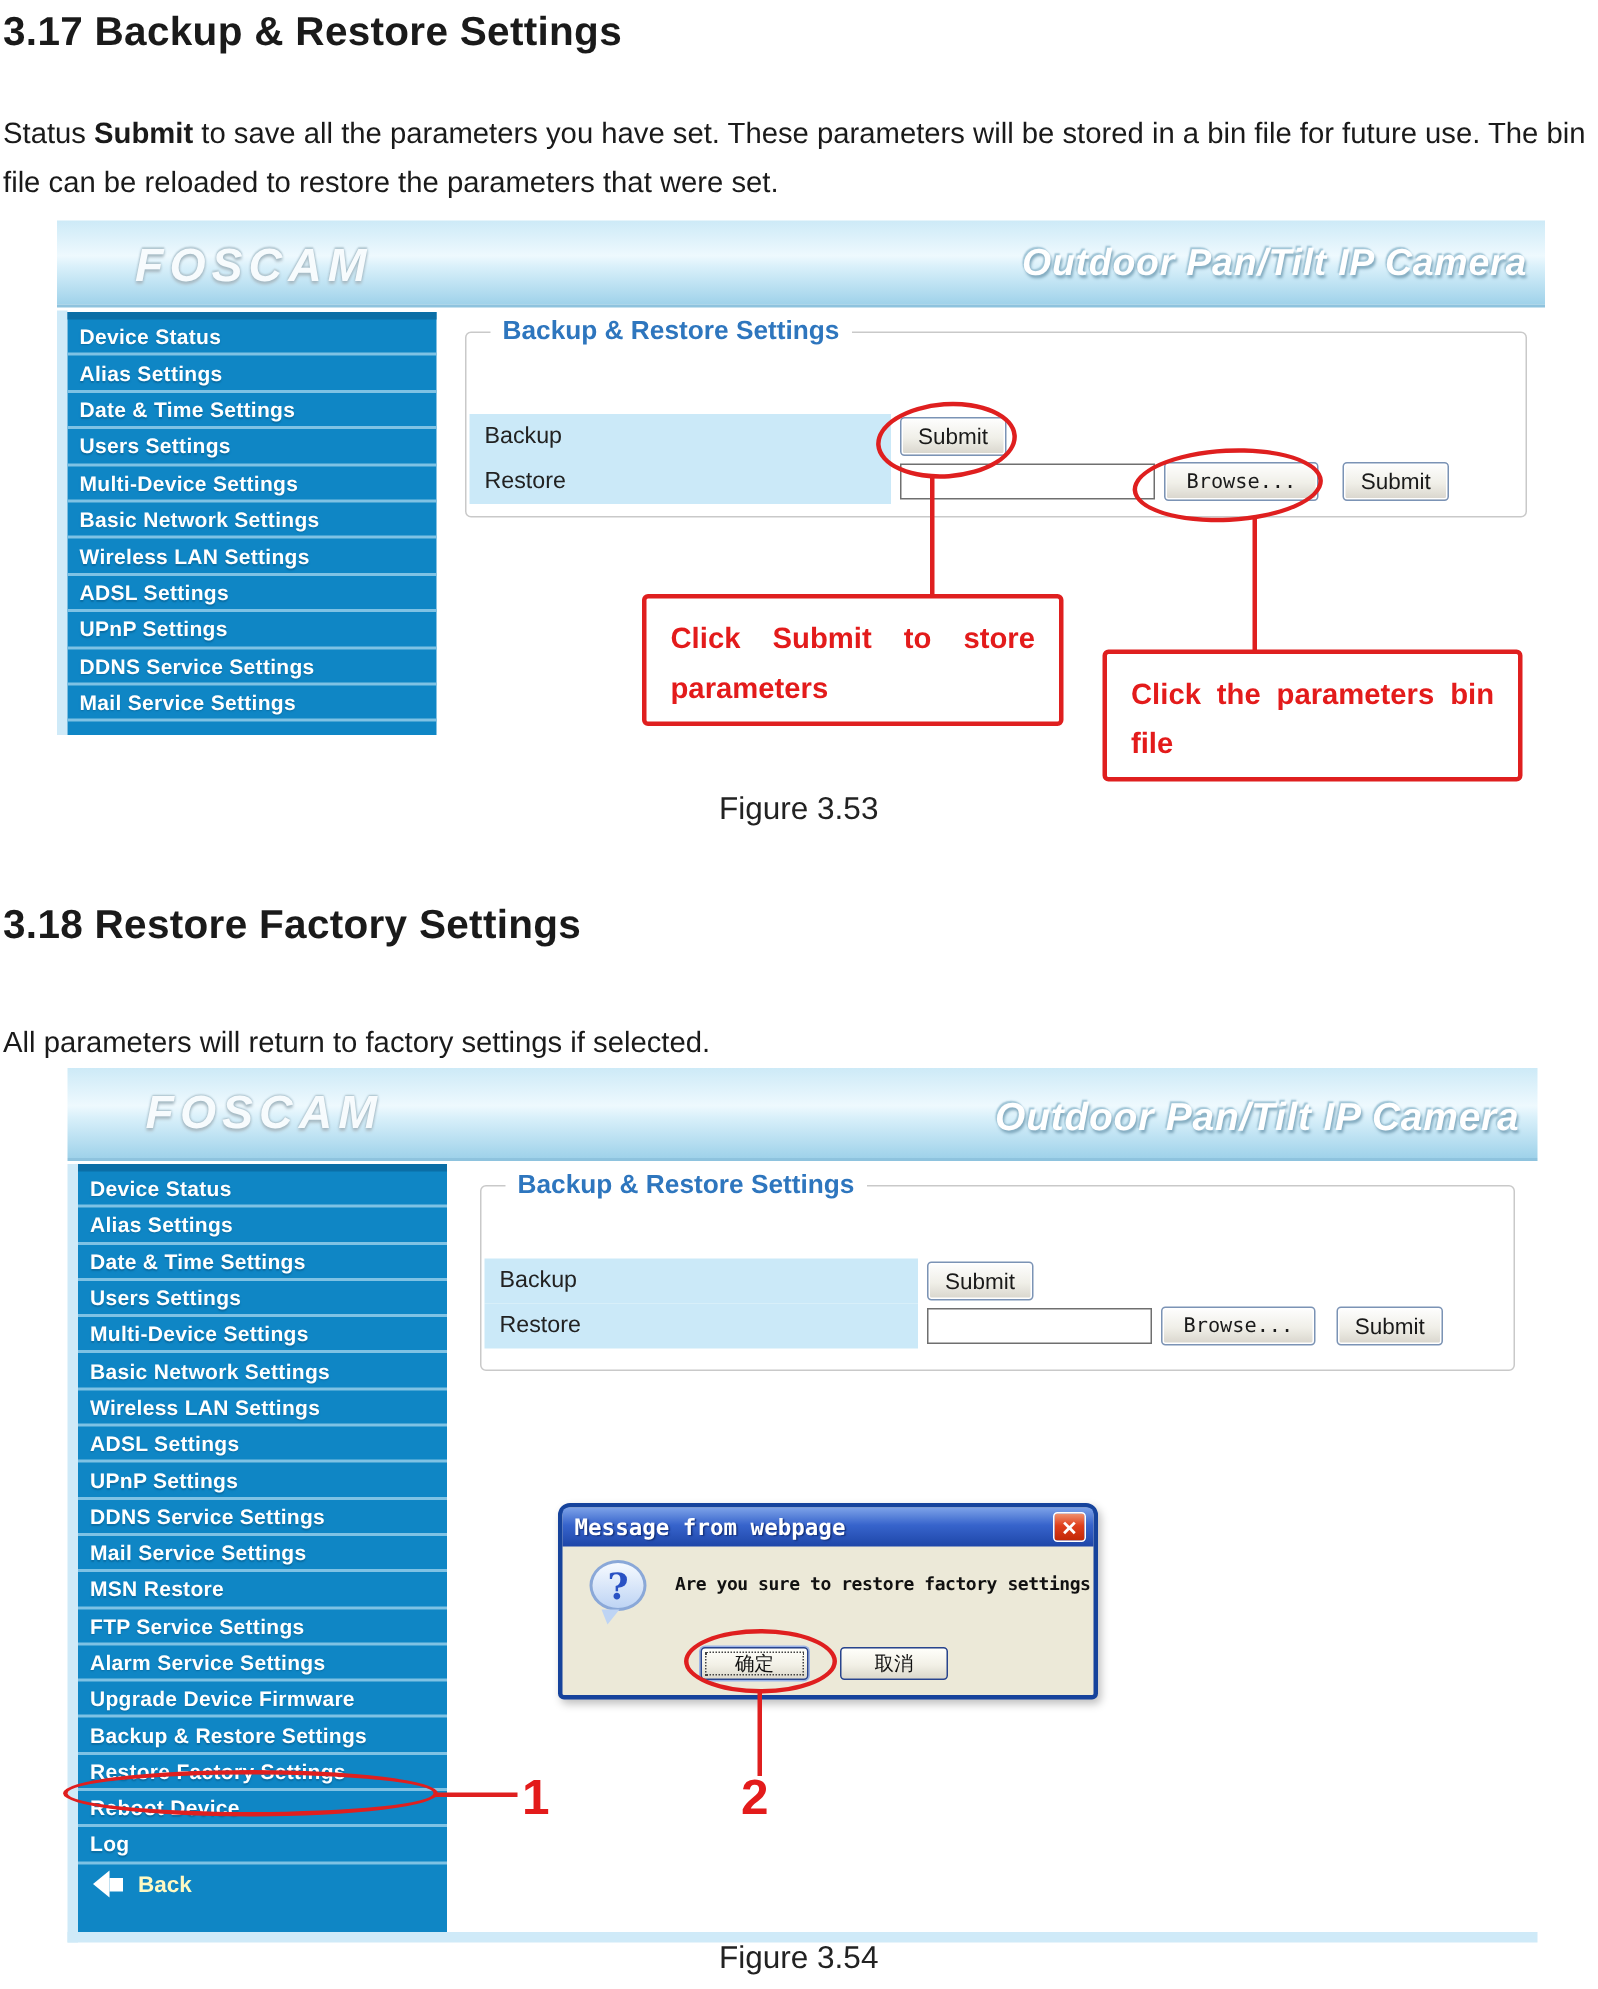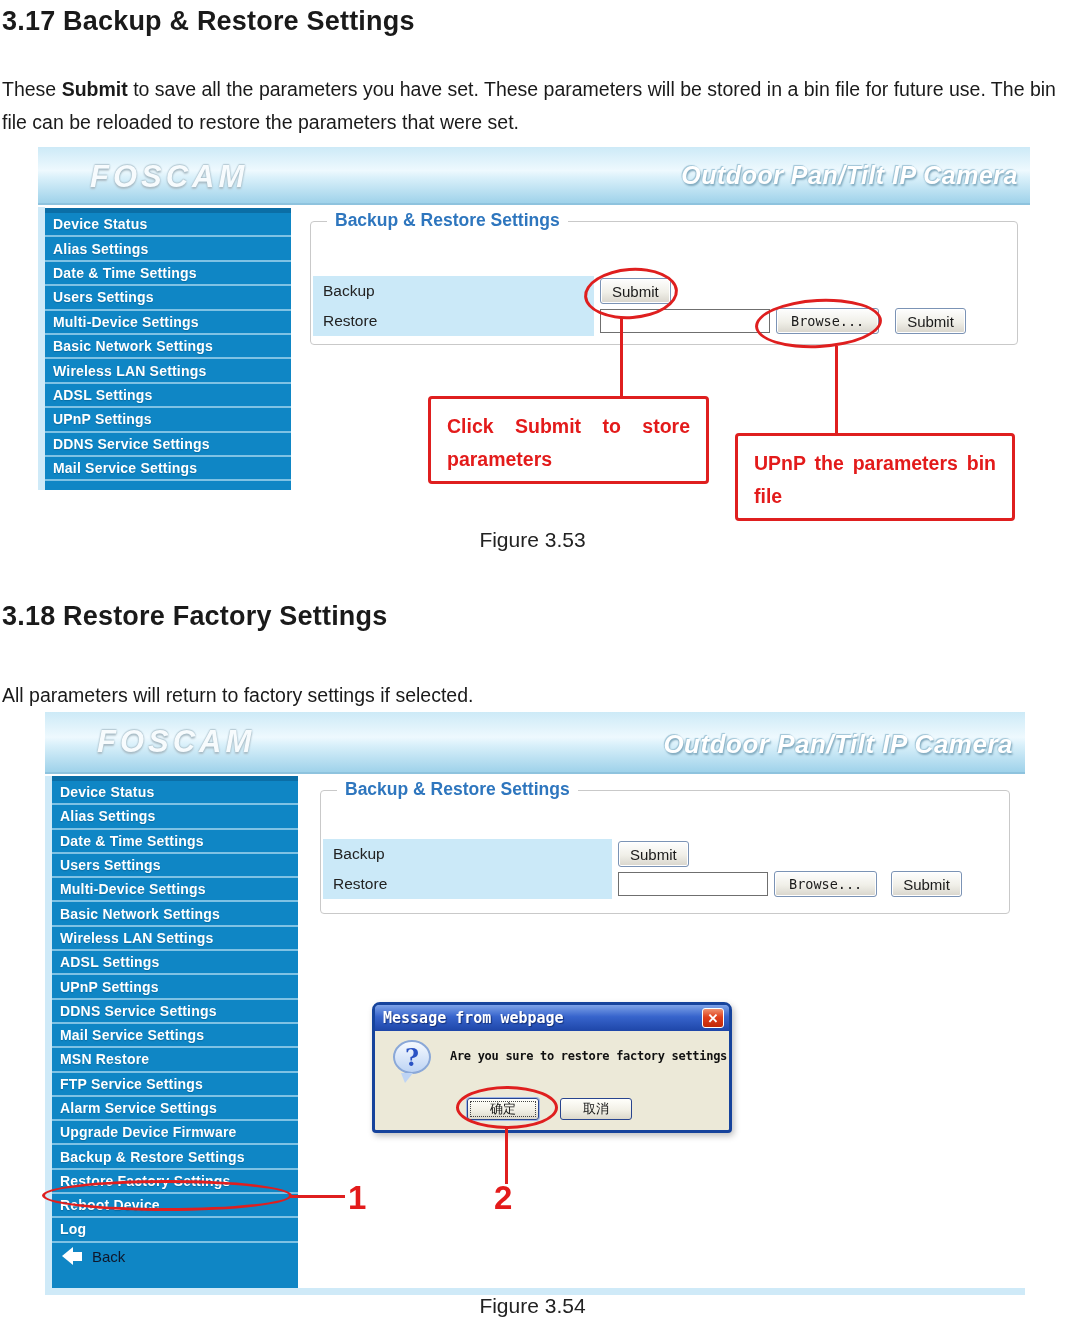--- a/index.html
+++ b/index.html
@@ -26,21 +26,21 @@
   .sidebar { position:absolute; background:#0f86c5; border-top:5px solid #0b6ea6; overflow:hidden; }
   .side-item { height:24.4px; display:flex; align-items:center; padding-left:8px;
     border-bottom:2px solid #7fc2e4; cursor:pointer; }
   .side-item span { color:#fff; font-weight:bold; font-size:14px; letter-spacing:0.2px;
     text-shadow:0 1px 1px #0a6da3; white-space:nowrap; }
   .side-back { height:27px; display:flex; align-items:center; gap:10px; padding-left:10px; cursor:pointer; }
   .back-arrow { display:flex; align-items:center; }
   .back-arrow .tri { width:0; height:0; border-top:9px solid transparent; border-bottom:9px solid transparent;
     border-right:11px solid #fff; }
   .back-arrow .shaft { width:9px; height:9px; background:#fff; }
-  .side-back span.lbl { color:#0f172a; font-weight:normal; font-size:15px; }
+  .side-back span.lbl { color:#fef9c3; font-weight:bold; font-size:15px; }
 
   .panel { position:absolute; background:#fff; border:1px solid #c9c9c9; border-radius:4px; }
   .panel-legend { position:absolute; left:16px; top:-12px; background:#fff; padding:0 8px;
     color:#2e76be; font-size:17.5px; font-weight:bold; }
   .bk-row { position:absolute; left:2px; display:flex; align-items:center; height:30px; }
   .row-label { height:30px; display:flex; align-items:center; padding-left:10px; background:#cbe9f8;
     font-size:15.5px; color:#222; }
   .xp-btn { height:26px; padding:0 11px; margin-left:6px; font-family:"Liberation Sans",sans-serif;
     font-size:15px; color:#1a1a1a; background:linear-gradient(180deg,#fefefe 0%,#f0efe8 55%,#d8d5cc 100%);
     border:1px solid #7b93b5; border-radius:3px; box-shadow:inset 0 0 0 1px #fff; cursor:pointer; }
@@ -86,21 +86,21 @@
     background:linear-gradient(180deg,#fffffb 0%,#f2f0e6 55%,#dbd8cb 100%);
     border:1px solid #28448e; border-radius:3px; cursor:pointer; }
   .dlg-btn.focused { outline:1px dotted #444; outline-offset:-4px; box-shadow:0 0 0 1px #9cb4e8; }
 </style>
 </head>
 <body>
 
 <div class="page">
 
   <h1 class="doc-h1" style="top:6px;">3.17 Backup &amp; Restore Settings</h1>
-  <p class="doc-p" style="top:73px;"><span>These </span><b>Submit</b><span> to save all the parameters you have set. These parameters will be stored in a bin file for future use. The bin file can be reloaded to restore the parameters that were set.</span></p>
+  <p class="doc-p" style="top:73px;"><span>Status </span><b>Submit</b><span> to save all the parameters you have set. These parameters will be stored in a bin file for future use. The bin file can be reloaded to restore the parameters that were set.</span></p>
 
   <div class="shot" style="left:38px; top:147px; width:992px; height:343px;">
     <div class="shot-header" style="height:58px;">
       <div class="logo">FOSCAM</div>
       <div class="shot-title" style="top:14px; font-size:25px;">Outdoor Pan/Tilt IP Camera</div>
     </div>
     <div class="strip-left" style="top:60px; height:283px;"></div>
     <div class="sidebar" style="left:7px; top:61px; width:246px; height:282px;">
       <div>
           <div class="side-item">
@@ -151,21 +151,21 @@
         <button class="xp-btn" style="margin-left:16px;">Submit</button>
       </div>
     </div>
   </div>
 
   <div class="red-ellipse" style="left:584px; top:268px; width:94px; height:51px; transform:rotate(-4deg);"></div>
   <div class="red-vline" style="left:620px; top:317px; height:81px;"></div>
   <div class="callout" style="left:428px; top:396px; width:281px; height:88px;">Click Submit to store parameters</div>
   <div class="red-ellipse" style="left:755px; top:299px; width:127px; height:49px; transform:rotate(-3deg);"></div>
   <div class="red-vline" style="left:835px; top:346px; height:89px;"></div>
-  <div class="callout" style="left:735px; top:433px; width:280px; height:88px;">UPnP the parameters bin file</div>
+  <div class="callout" style="left:735px; top:433px; width:280px; height:88px;">Click the parameters bin file</div>
 
   <div class="fig-caption" style="top:528px;">Figure 3.53</div>
 
   <h1 class="doc-h1" style="top:601px;">3.18 Restore Factory Settings</h1>
   <p class="doc-p" style="top:679px;">All parameters will return to factory settings if selected.</p>
 
   <div class="shot" style="left:45px; top:712px; width:980px; height:583px;">
     <div class="shot-header" style="height:62px;">
       <div class="logo">FOSCAM</div>
       <div class="shot-title" style="top:17px;">Outdoor Pan/Tilt IP Camera</div>

